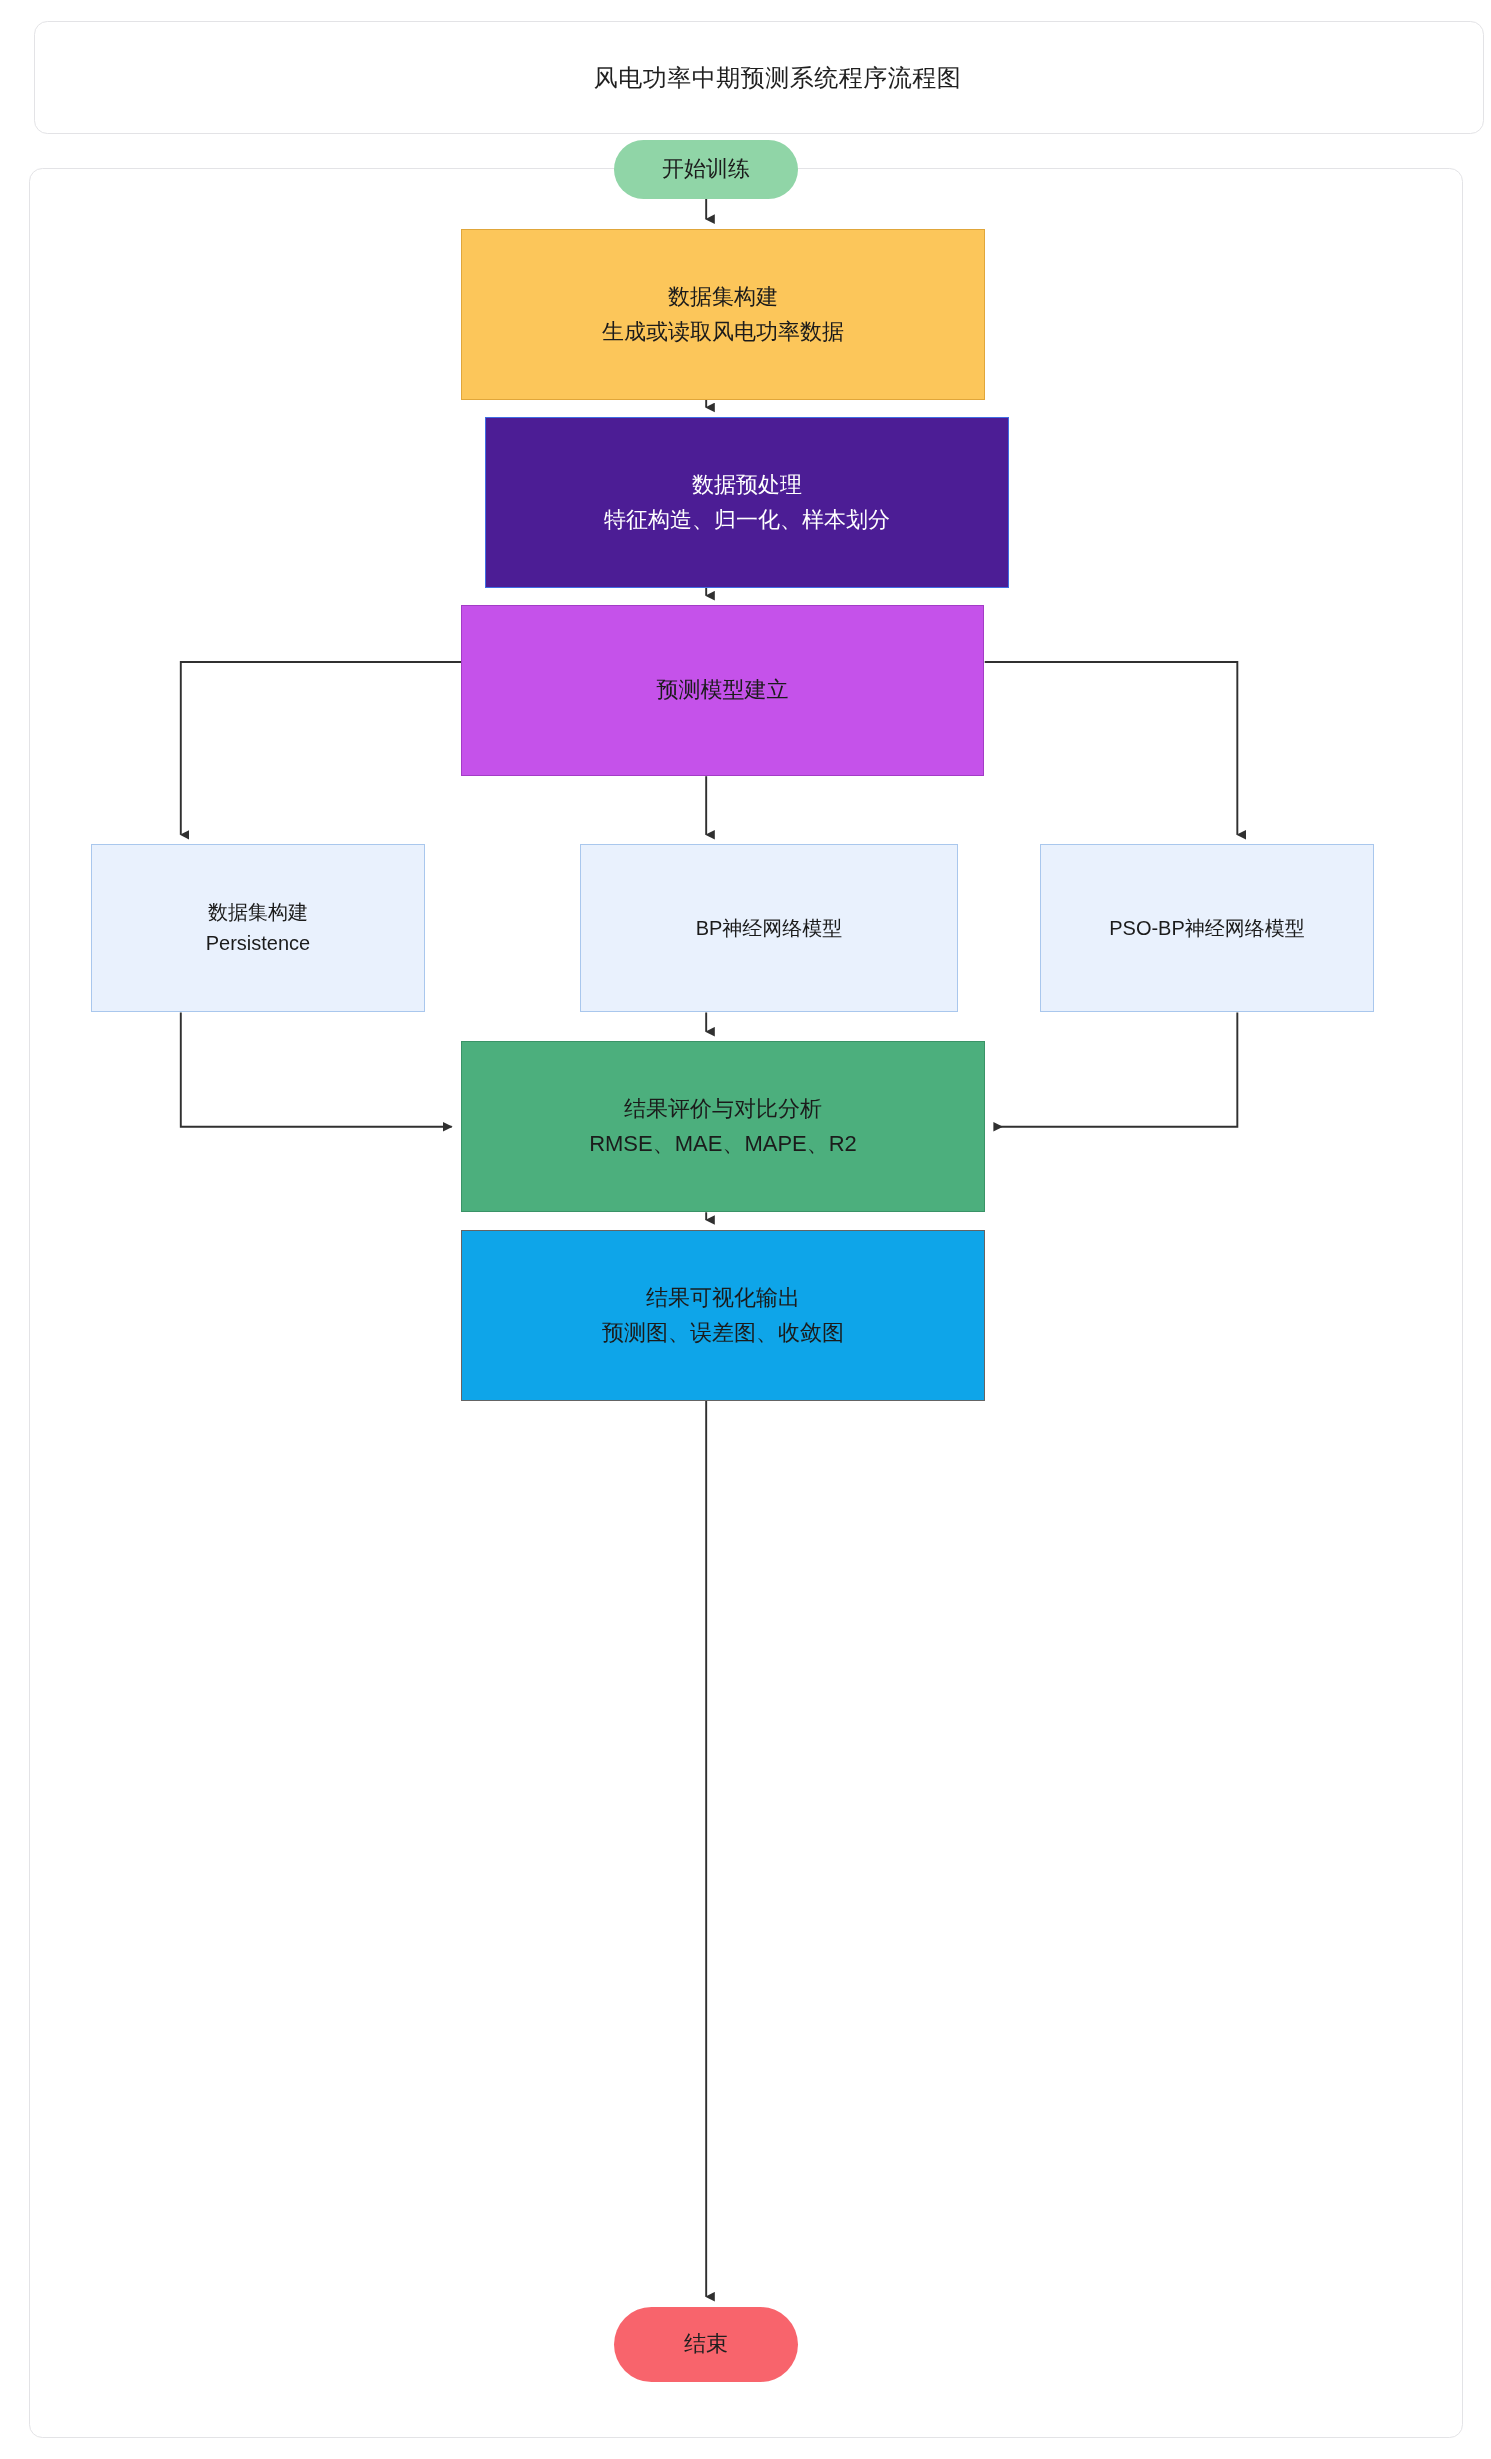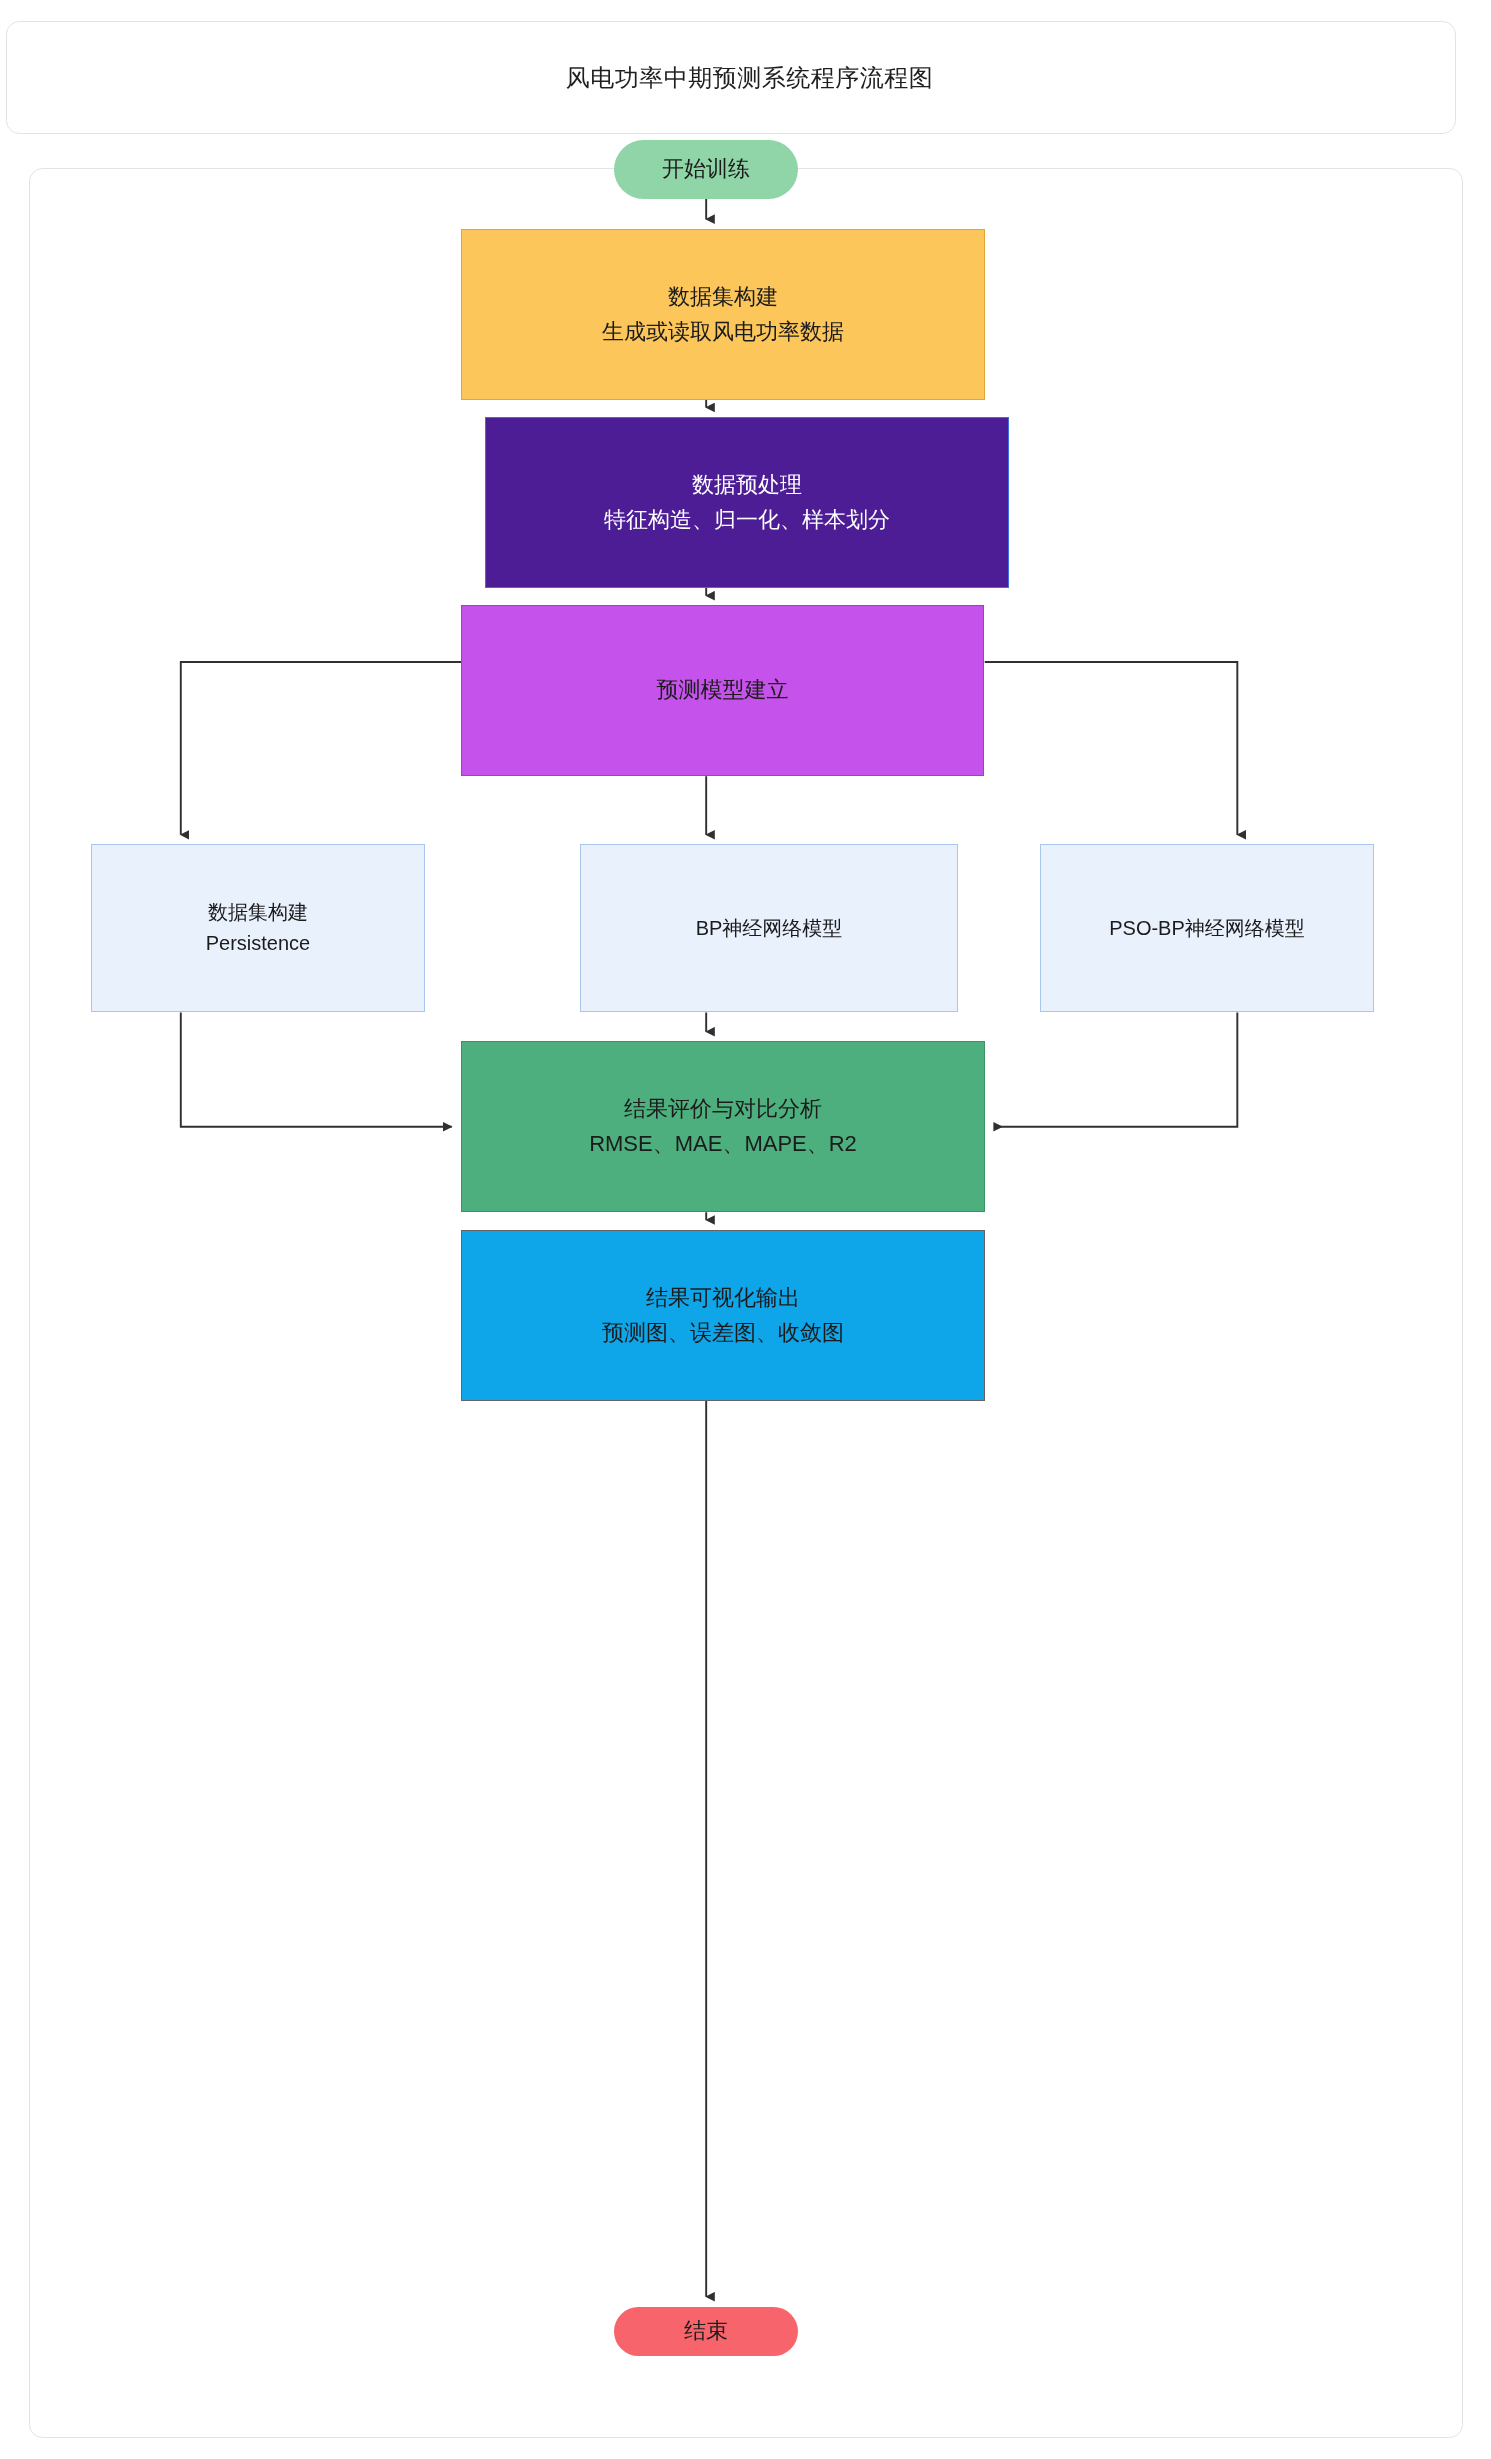--- a/index.html
+++ b/index.html
@@ -17,21 +17,21 @@
 
   
   .card {
     position: absolute;
     background: #ffffff;
     border: 1px solid #e3e3e6;
     border-radius: 13.4px;
     box-sizing: border-box;
   }
   #title-card {
-    left: 6px;
+    left: 34px;
     top: 21px;
     width: 1450px;
     height: 113px;
     display: flex;
     align-items: center;
     justify-content: center;
     padding-left: 37px;
   }
   #title-text {
     font-size: 24px;
@@ -86,21 +86,21 @@
     top: -29px;
     width: 184px;
     height: 59px;
     background: #90d5a7;
     color: #1b1b1b;
   }
   #node-end {
     left: 584px;
     top: 2138px;
     width: 184px;
-    height: 49px;
+    height: 75px;
     background: #f8646c;
     color: #1f1f1f;
   }
 
   .process {
     font-size: 22px;
     border: 1px solid rgba(0,0,0,0.22);
   }
   #node-dataset {
     left: 431px;

